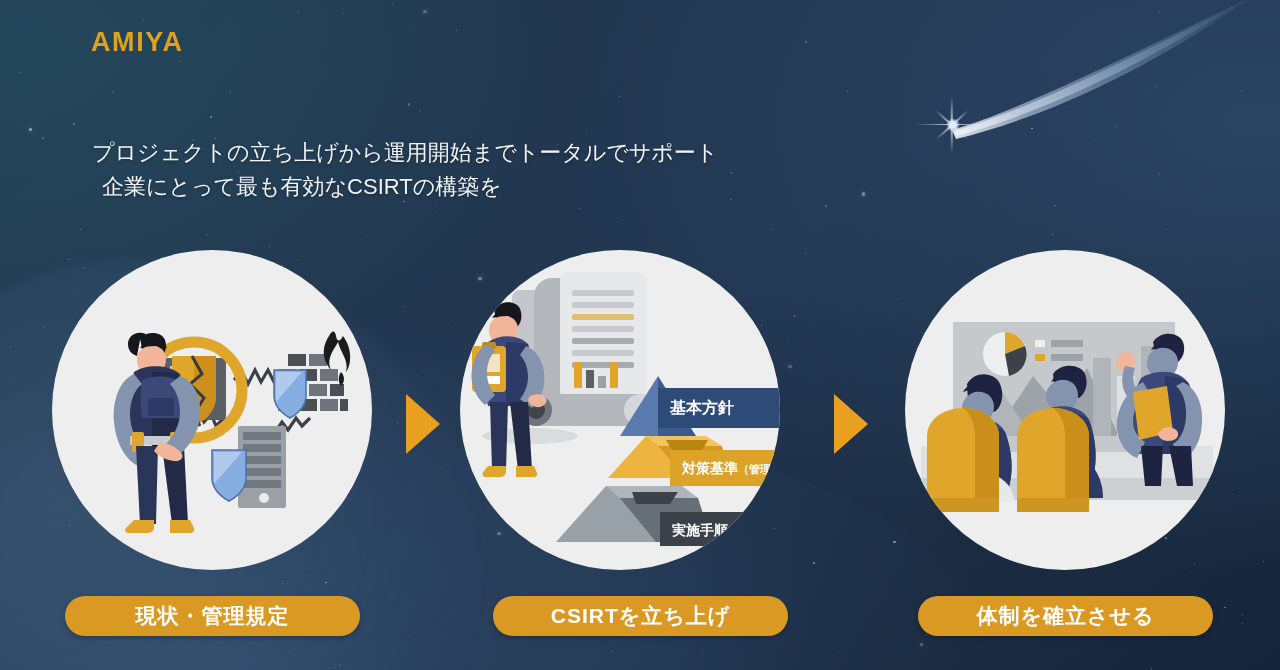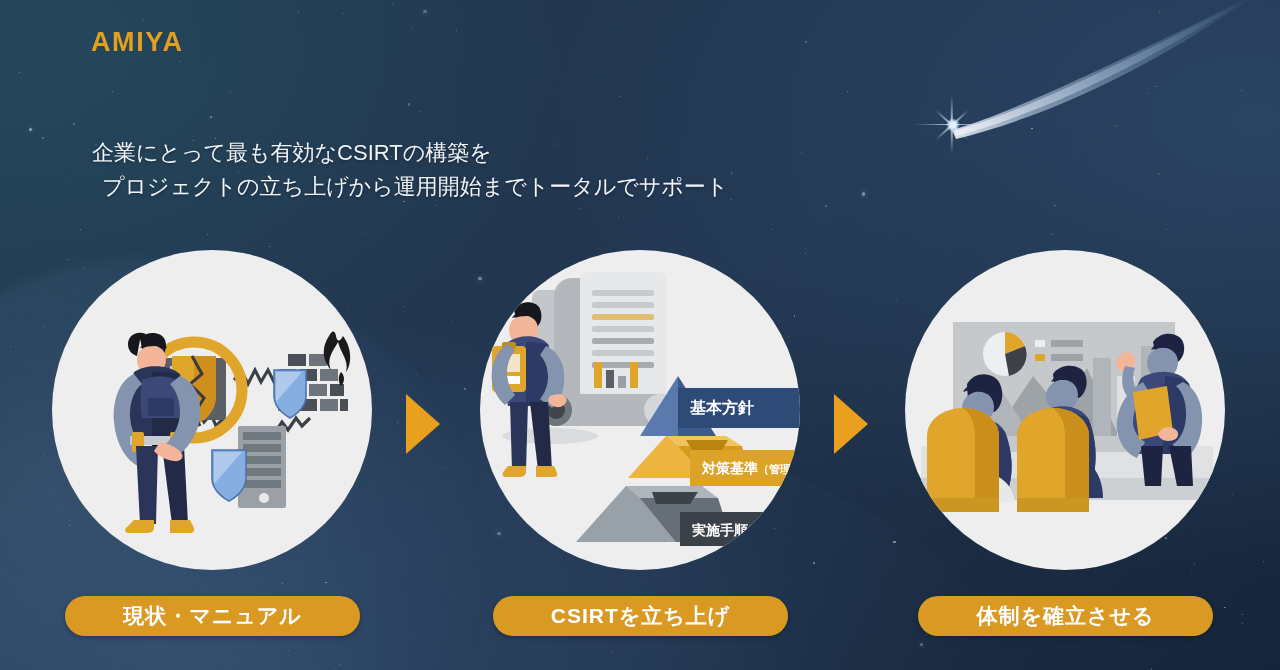--- a/index.html
+++ b/index.html
@@ -83,21 +83,21 @@
     position: absolute; left: 92px; top: 136px;
     font-size: 22px; line-height: 34px;
     color: #f0f4f8;
     text-shadow: 0 1px 3px rgba(0,0,0,0.35);
   }
   .subcopy div + div { margin-left: 10px; }
 
   
   .step { position: absolute; top: 250px; width: 320px; height: 320px; }
   .step.s1 { left: 52px; }
-  .step.s2 { left: 480px; }
+  .step.s2 { left: 460px; }
   .step.s3 { left: 905px; }
 
   .disc {
     position: absolute; inset: 0;
     border-radius: 50%;
     background: #eeeeee;
     overflow: hidden;
   }
   .art { position: absolute; inset: 0; }
   .art svg { display: block; width: 320px; height: 320px; }
@@ -339,22 +339,22 @@
     </svg>
     <div class="comet-core"></div>
     <div class="comet-ray"></div>
     <div class="comet-ray v"></div>
     <div class="comet-ray d1"></div>
     <div class="comet-ray d2"></div>
   </div>
 
   <div class="brand">AMIYA</div>
   <div class="subcopy">
+    <div>プロジェクトの立ち上げから運用開始までトータルでサポート</div>
     <div>企業にとって最も有効なCSIRTの構築を</div>
-    <div>プロジェクトの立ち上げから運用開始までトータルでサポート</div>
   </div>
 
   <div class="step s1">
     <div class="disc">
       <div class="art">
         <svg viewBox="0 0 320 320">
 
           <g>
             <rect x="236" y="104" width="18" height="12" fill="#4a4f56"></rect>
             <rect x="257" y="104" width="18" height="12" fill="#6d747c"></rect>
@@ -602,17 +602,17 @@
           <path d="M58 158 c20 0 36 12 36 28 l0 74 l-24 0 l0 -74 c0 -14 -6 -24 -12 -28 z" fill="#c98f1a"></path>
           <path d="M22 248 l72 0 l0 14 l-72 0 z" fill="#cb9722"></path>
           <path d="M112 186 c0 -16 16 -28 36 -28 c20 0 36 12 36 28 l0 74 l-72 0 z" fill="#e0a62c"></path>
           <path d="M148 158 c20 0 36 12 36 28 l0 74 l-24 0 l0 -74 c0 -14 -6 -24 -12 -28 z" fill="#c98f1a"></path>
           <path d="M112 248 l72 0 l0 14 l-72 0 z" fill="#cb9722"></path>
         </svg>
       </div>
     </div>
   </div>
 
-  <div class="pill p1">現状・マニュアル</div>
+  <div class="pill p1">現状・管理規定</div>
   <div class="pill p2">CSIRTを立ち上げ</div>
   <div class="pill p3">体制を確立させる</div>
 
 </div>
 
 </body></html>

